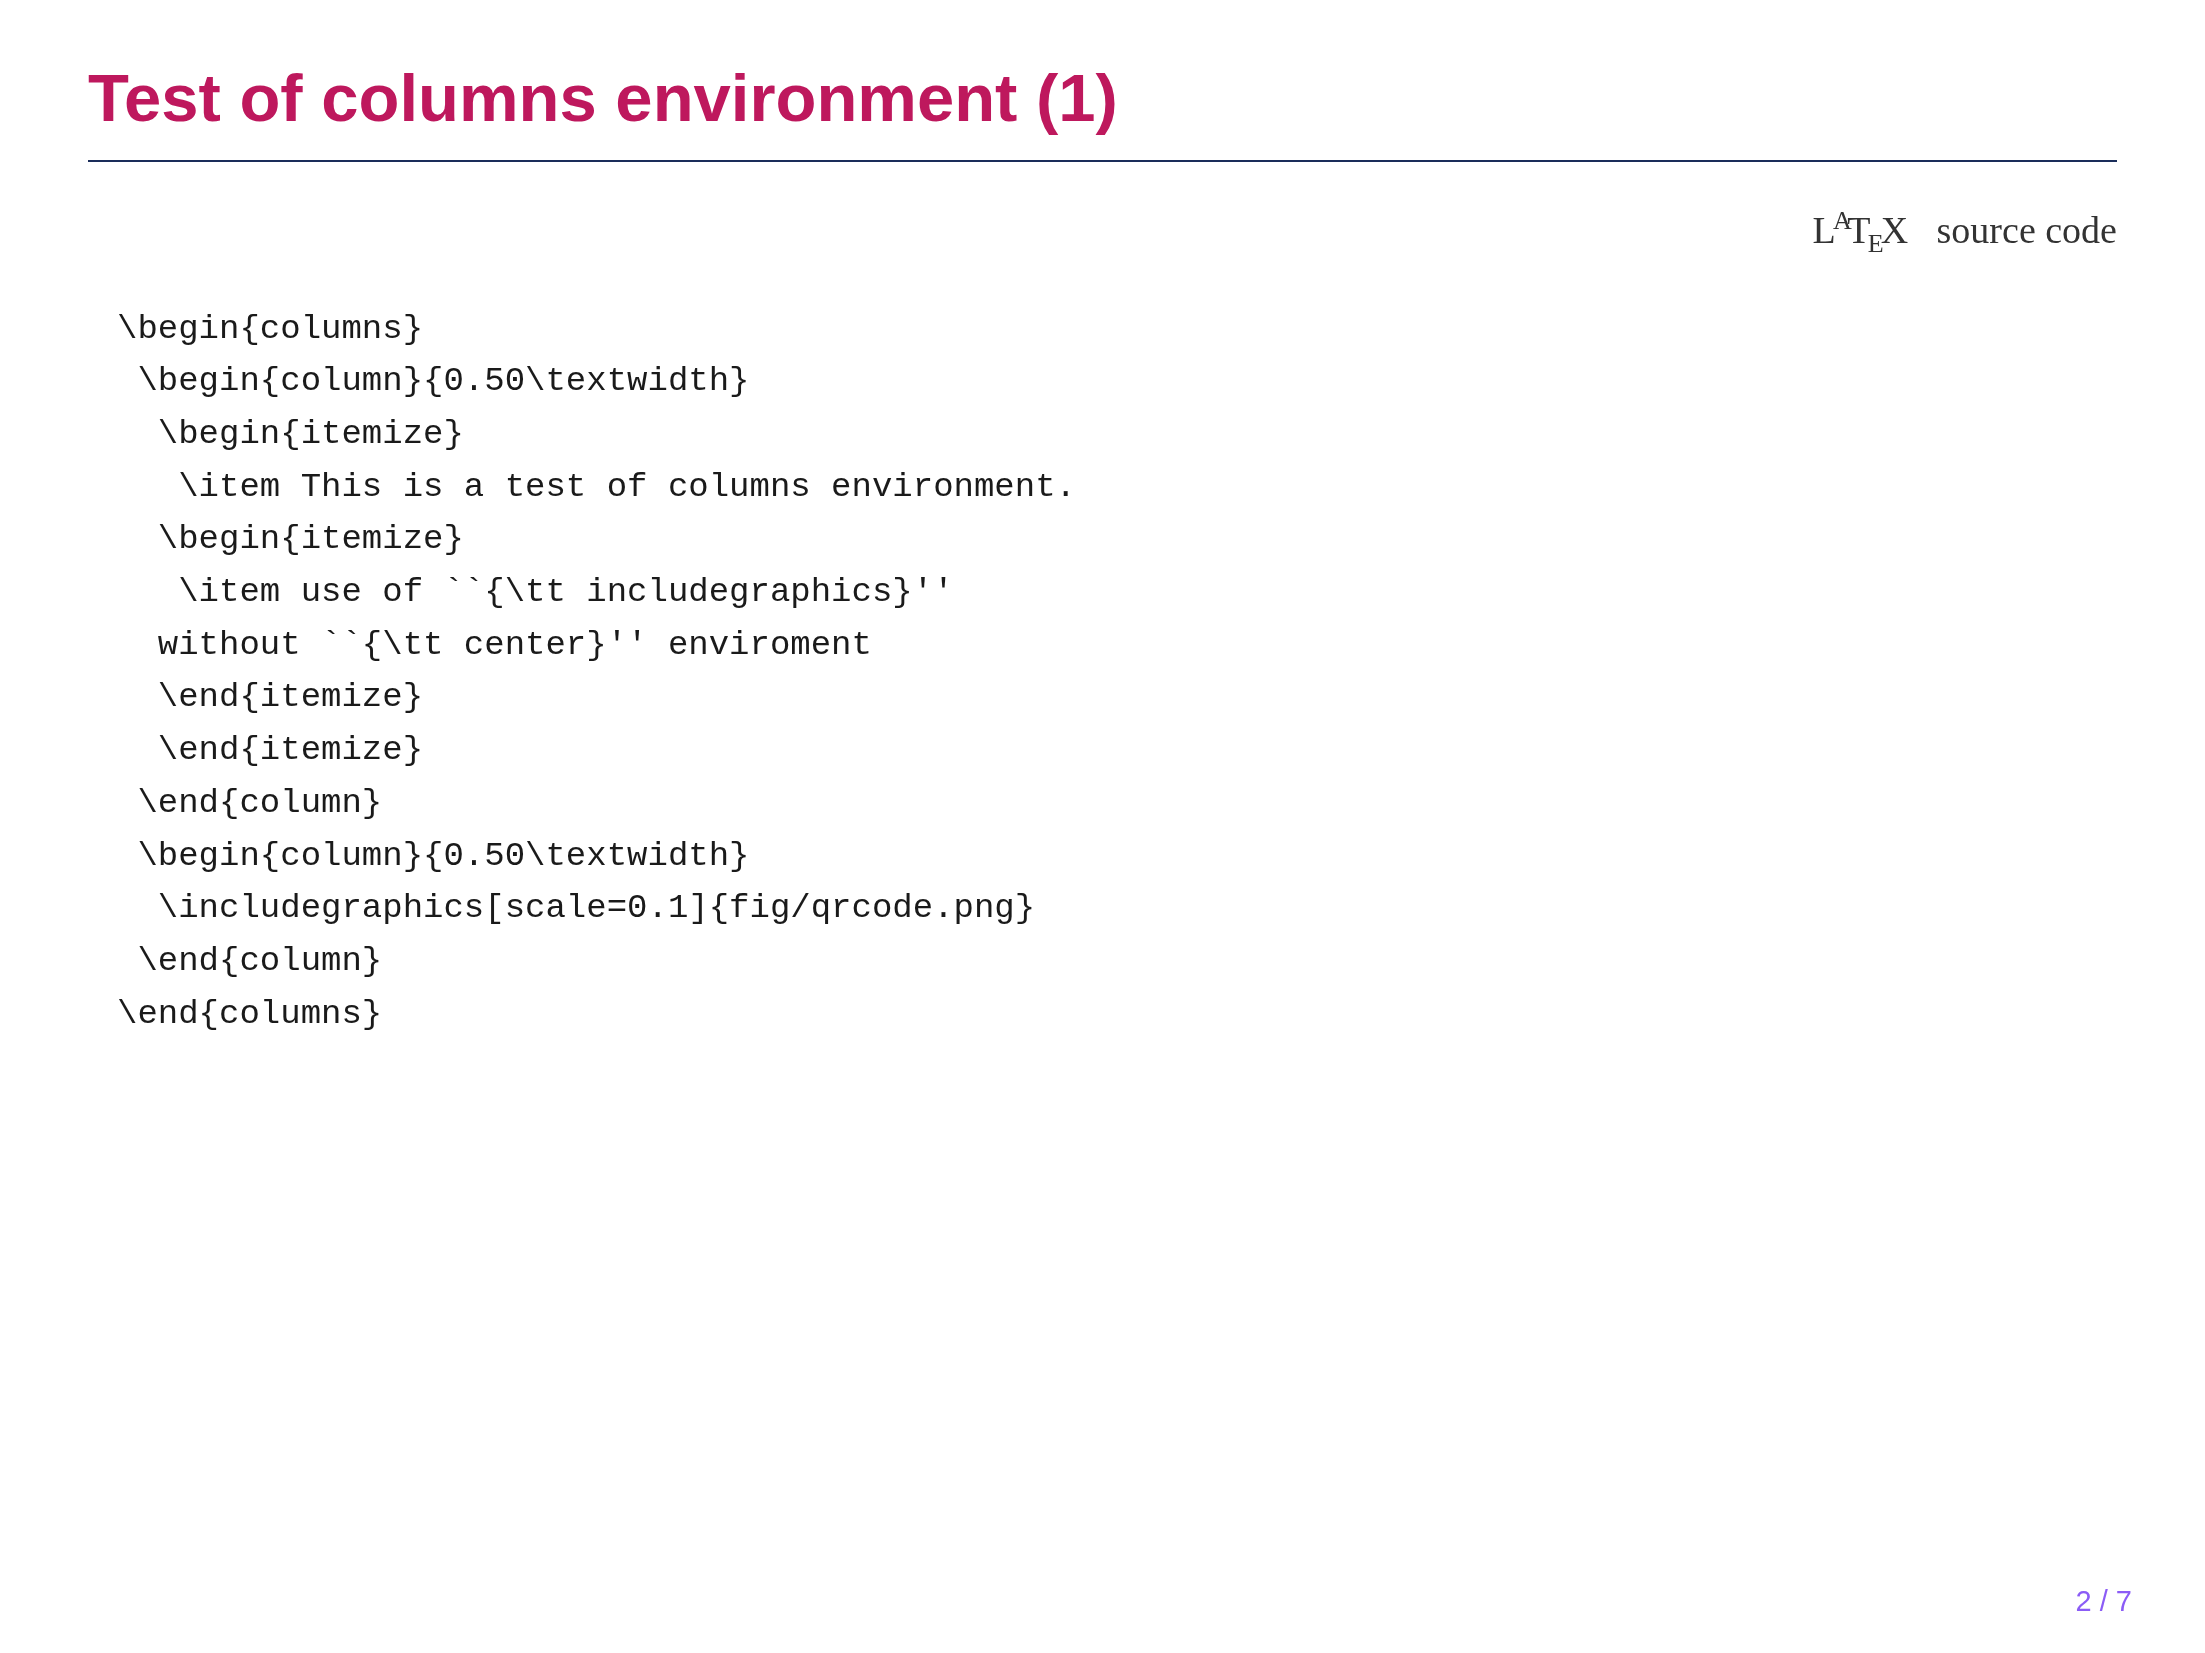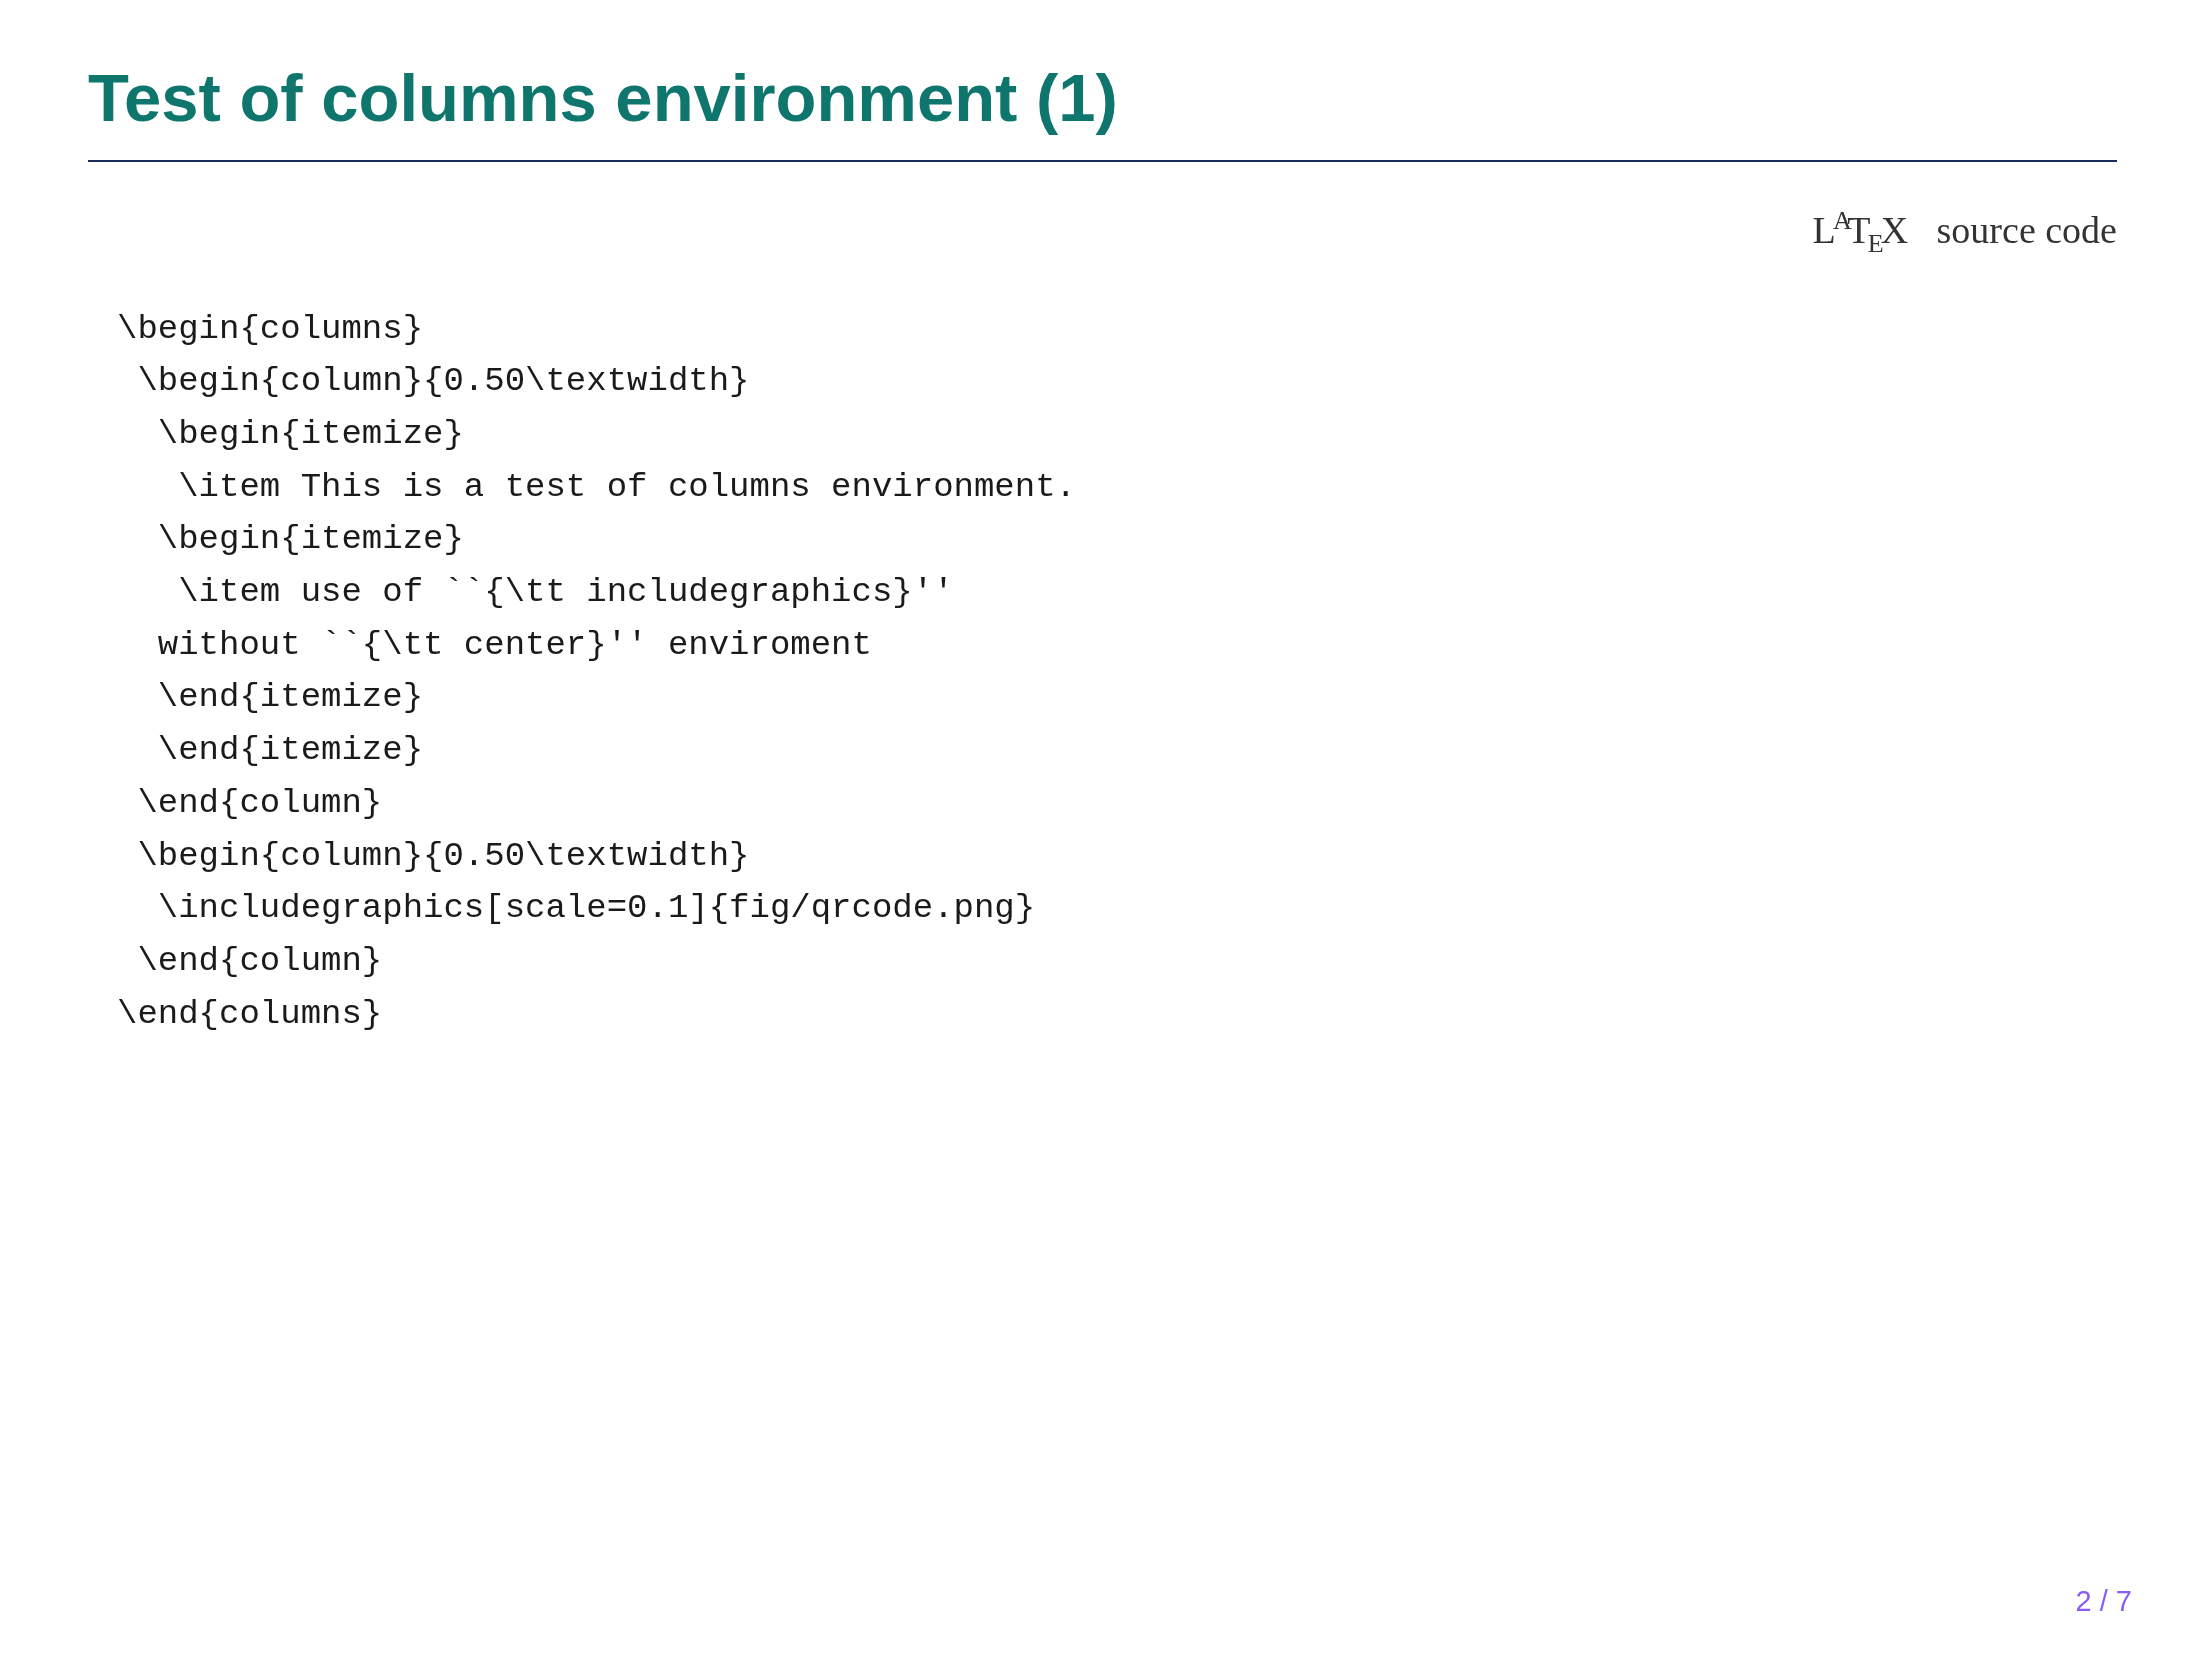--- a/index.html
+++ b/index.html
@@ -25,21 +25,21 @@
     }
 
     .title-section {
       margin-bottom: 29px;
     }
 
     .slide-title {
       font-family: 'Arial', sans-serif;
       font-weight: bold;
       font-size: 67px;
-      color: #0f766e;
+      color: #be185d;
       line-height: 1.2;
       margin-bottom: 22px;
     }
 
     .title-divider {
       border: none;
       border-top: 2.9px solid #1a2d5a;
       margin-bottom: 44px;
     }
 

